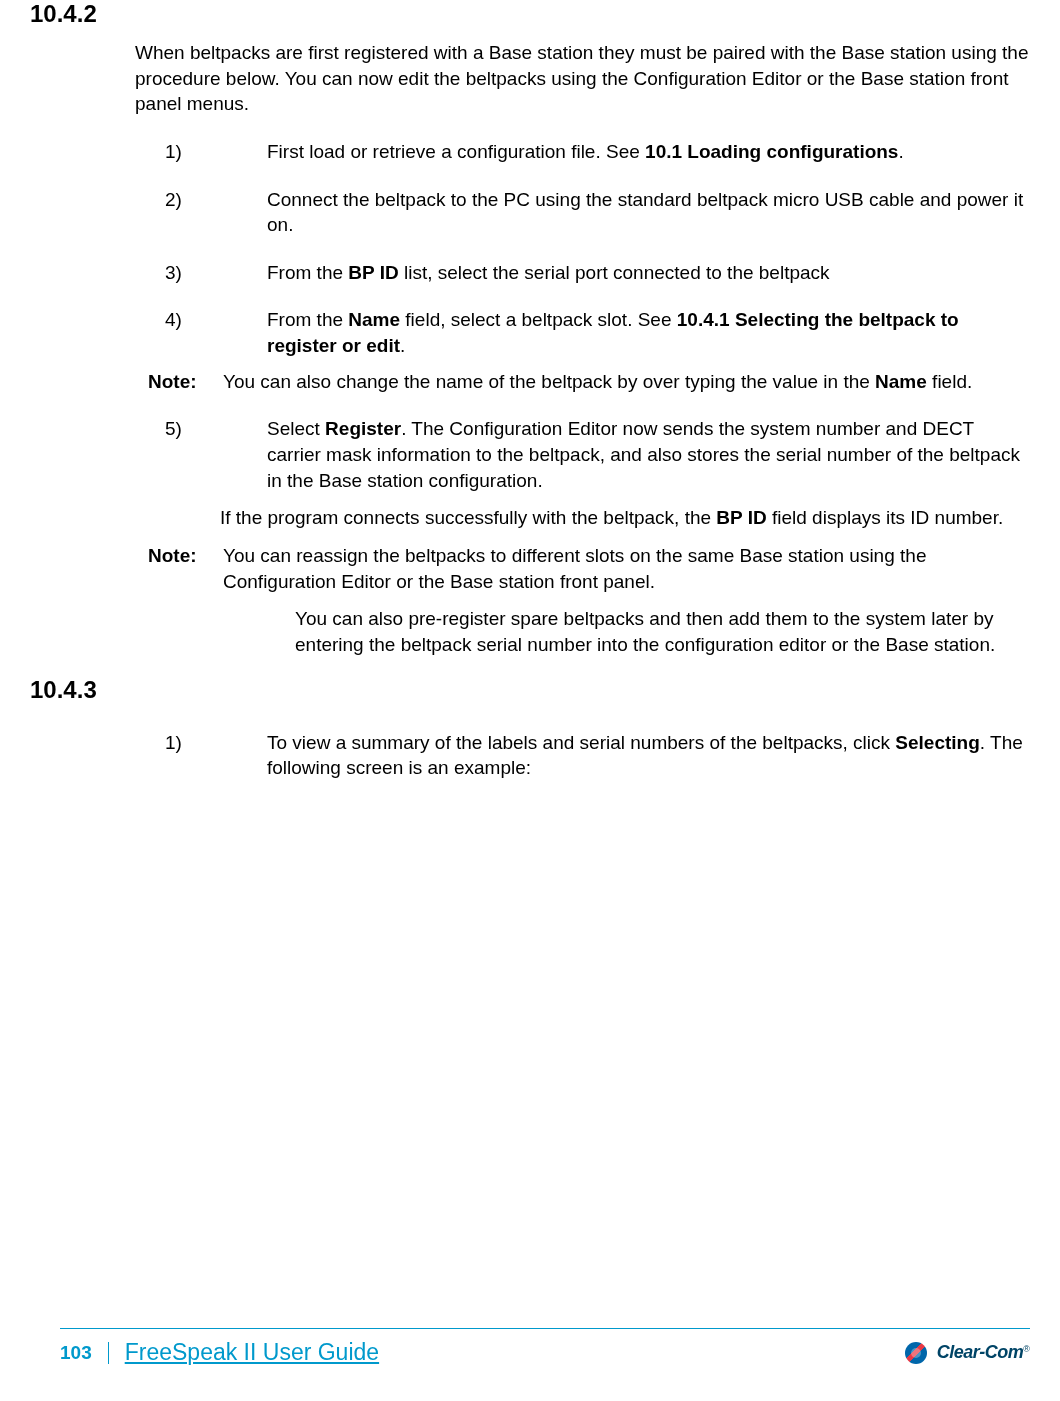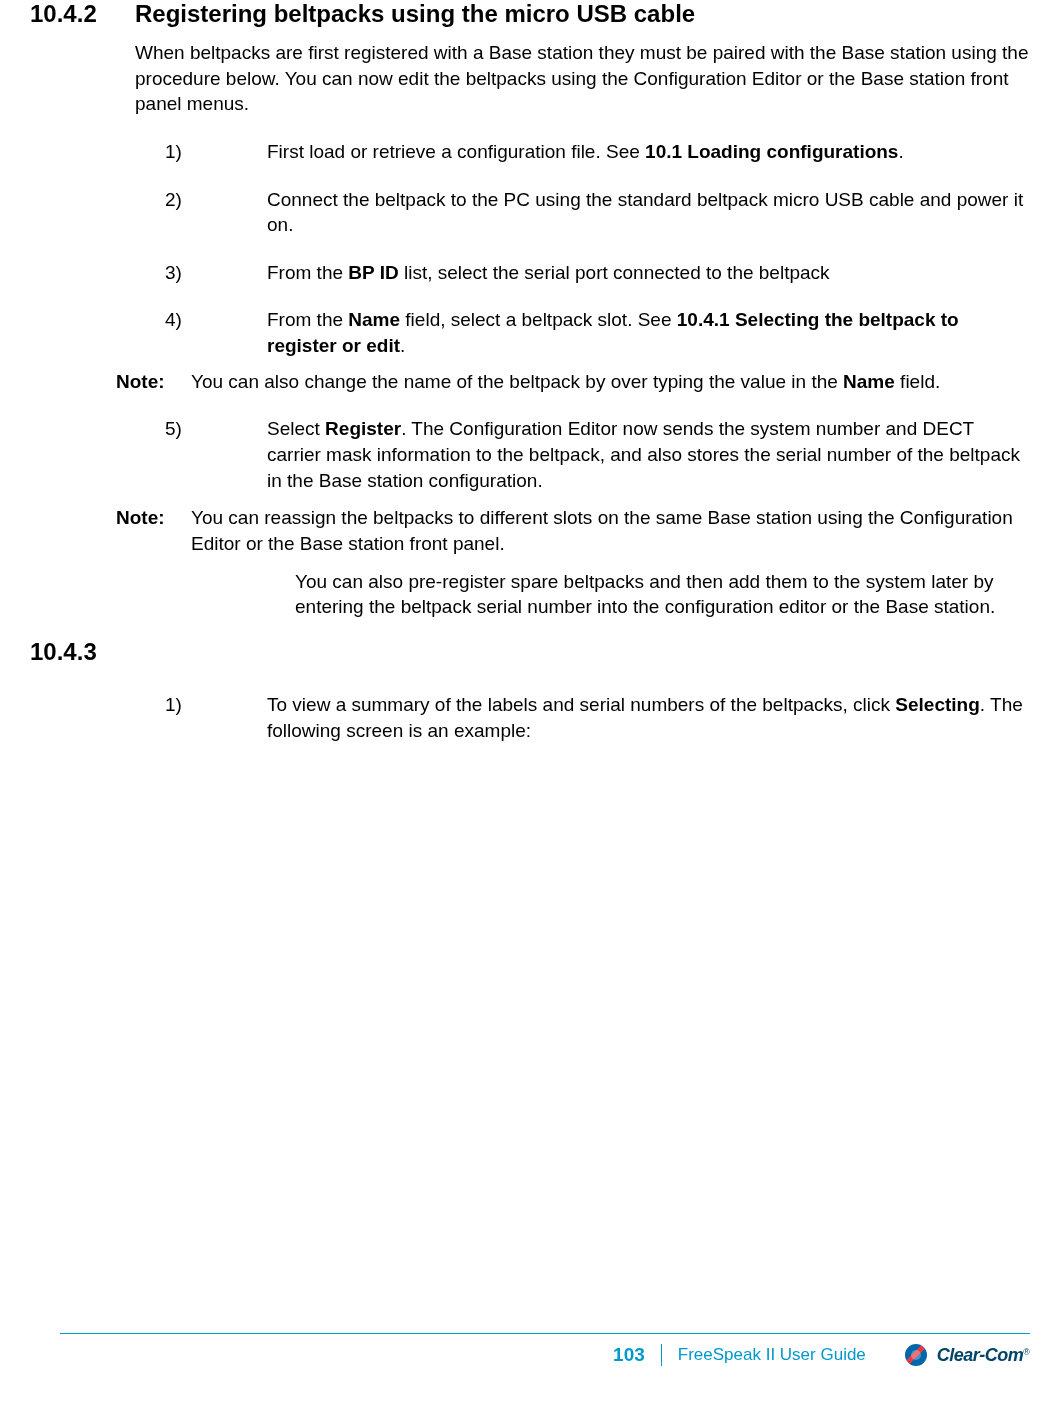--- a/index.html
+++ b/index.html
@@ -49,21 +49,21 @@
       width: 55px;
       flex-shrink: 0;
     }
     .list-text {
       flex: 1;
       padding-right: 10px;
       margin-left: 47px;
     }
     .note-row {
       display: flex;
-      margin-left: 86px;
+      margin-left: 118px;
       margin-bottom: 18px;
       font-size: 19px;
       line-height: 1.35;
       justify-content: space-between;
     }
     .note-label {
       width: 75px;
       flex-shrink: 0;
       font-weight: bold;
     }
@@ -93,37 +93,38 @@
     }
     .footer {
       position: absolute;
       bottom: 35px;
       left: 60px;
       right: 30px;
       border-top: 1.5px solid #0099cc;
       padding-top: 10px;
       display: flex;
       align-items: center;
-      justify-content: flex-end;
+      justify-content: space-between;
     }
     .footer-left {
       display: flex;
       align-items: center;
     }
     .page-num {
       color: #0099cc;
       font-size: 19px;
       font-weight: bold;
       border-right: 1.5px solid #0099cc;
       padding-right: 16px;
       margin-right: 16px;
     }
     .doc-title {
       color: #0099cc;
-      font-size: 17px;
+      font-size: 23px;
+      text-decoration: underline;
     }
     .logo {
       display: flex;
       align-items: center;
       gap: 10px;
       margin-left: 39px;
     }
     .logo-circle {
       width: 22px;
       height: 22px;
@@ -157,21 +158,20 @@
       vertical-align: super;
     }
   </style>
 </head>
 <body>
 
 <div class="content">
 
   <div class="heading-row">
     <div class="heading-num">10.4.2</div>
-    <div class="heading-text">Registering beltpacks using the micro USB cable</div>
   </div>
 
   <div class="intro-text">When beltpacks are first registered with a Base station they must be paired with the Base station using the procedure below. You can now edit the beltpacks using the Configuration Editor or the Base station front panel menus.</div>
 
   <div class="list-item">
     <div class="list-num">1)</div>
     <div class="list-text">
       <span>First load or retrieve a configuration file. See </span><strong>10.1 Loading configurations</strong><span>.</span>
     </div>
   </div>
@@ -202,20 +202,23 @@
     </div>
   </div>
 
   <div class="list-item" style="margin-bottom:12px;">
     <div class="list-num">5)</div>
     <div class="list-text">
       <span>Select </span><strong>Register</strong><span>. The Configuration Editor now sends the system number and DECT carrier mask information to the beltpack, and also stores the serial number of the beltpack in the Base station configuration.</span>
     </div>
   </div>
 
+  <div class="extra-para" style="margin-bottom:12px;">
+    <span>If the program connects successfully with the beltpack, the </span><strong>BP ID</strong><span> field displays its ID number.</span>
+  </div>
 
   <div class="note-row" style="margin-bottom:12px;">
     <div class="note-label">Note:</div>
     <div class="note-text">You can reassign the beltpacks to different slots on the same Base station using the Configuration Editor or the Base station front panel.</div>
   </div>
 
   <div class="note-extra">You can also pre-register spare beltpacks and then add them to the system later by entering the beltpack serial number into the configuration editor or the Base station.</div>
 
   <div class="heading-row section-gap">
     <div class="heading-num">10.4.3</div>

